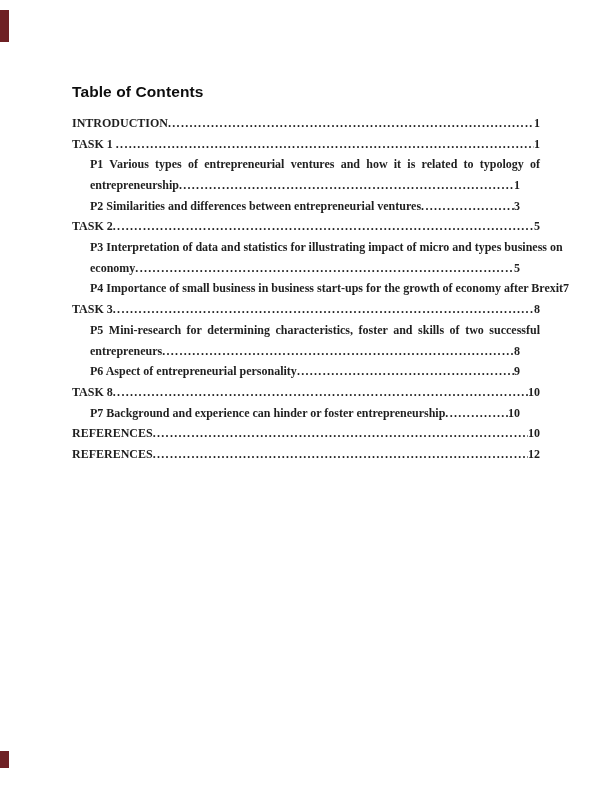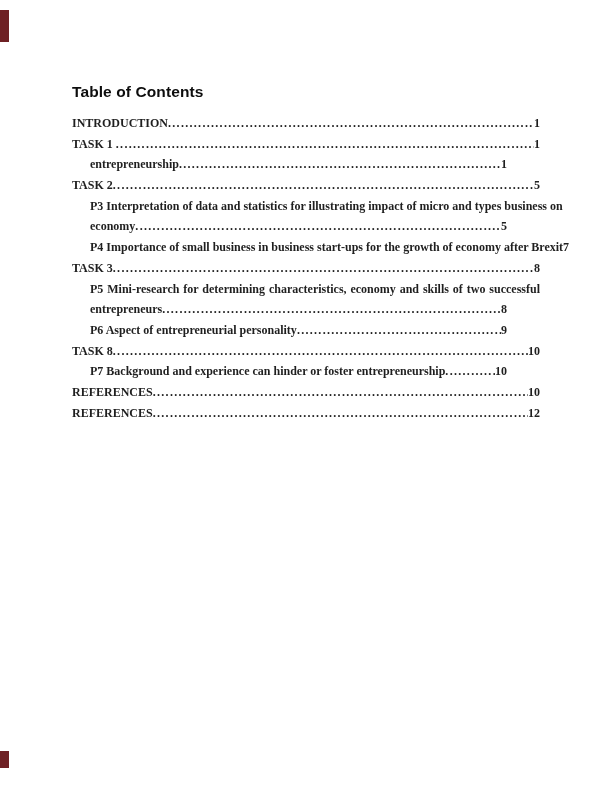--- a/index.html
+++ b/index.html
@@ -39,22 +39,22 @@
   }
   .toc { width: 468px; }
   .toc-line {
     display: flex;
     align-items: baseline;
     line-height: 20.7px;
     height: 20.7px;
     white-space: nowrap;
     font-weight: bold;
   }
-  .toc-line.sub { margin-left: 18px; margin-right: 33px; }
-  .toc-line.nodots { margin-right: 0; }
+  .toc-line.sub { margin-left: 18px; margin-right: 20px; }
+  .toc-line.nodots { margin-right: 0; align-items: flex-end; }
   .toc-line.justify {
     display: block;
     margin-right: 0;
     text-align: justify;
     text-align-last: justify;
     white-space: normal;
   }
   .toc-label { white-space: pre; }
   .toc-dots {
     flex: 1 1 auto;
@@ -81,24 +81,34 @@
         <div class="toc-line leader">
     <span class="toc-label">INTRODUCTION</span>
     <span class="toc-dots"></span>
     <span class="toc-page">1</span>
   </div>
         <div class="toc-line leader">
     <span class="toc-label">TASK 1 </span>
     <span class="toc-dots"></span>
     <span class="toc-page">1</span>
   </div>
+        <div class="toc-line sub justify">
+    <span class="toc-label">P1 Various types of entrepreneurial ventures and how it is related to typology of</span>
+    
+    
+  </div>
         <div class="toc-line sub leader">
     <span class="toc-label">entrepreneurship</span>
     <span class="toc-dots"></span>
     <span class="toc-page">1</span>
+  </div>
+        <div class="toc-line sub leader">
+    <span class="toc-label">P2 Similarities and differences between entrepreneurial ventures</span>
+    <span class="toc-dots"></span>
+    <span class="toc-page">3</span>
   </div>
         <div class="toc-line leader">
     <span class="toc-label">TASK 2</span>
     <span class="toc-dots"></span>
     <span class="toc-page">5</span>
   </div>
         <div class="toc-line sub justify">
     <span class="toc-label">P3 Interpretation of data and statistics for illustrating impact of micro and types business on</span>
     
     
@@ -112,21 +122,21 @@
     <span class="toc-label">P4 Importance of small business in business start-ups for the growth of economy after Brexit</span>
     <span class="toc-dots"></span>
     <span class="toc-page">7</span>
   </div>
         <div class="toc-line leader">
     <span class="toc-label">TASK 3</span>
     <span class="toc-dots"></span>
     <span class="toc-page">8</span>
   </div>
         <div class="toc-line sub justify">
-    <span class="toc-label">P5 Mini-research for determining characteristics, economy and skills of two successful</span>
+    <span class="toc-label">P5 Mini-research for determining characteristics, foster and skills of two successful</span>
     
     
   </div>
         <div class="toc-line sub leader">
     <span class="toc-label">entrepreneurs</span>
     <span class="toc-dots"></span>
     <span class="toc-page">8</span>
   </div>
         <div class="toc-line sub leader">
     <span class="toc-label">P6 Aspect of entrepreneurial personality</span>

